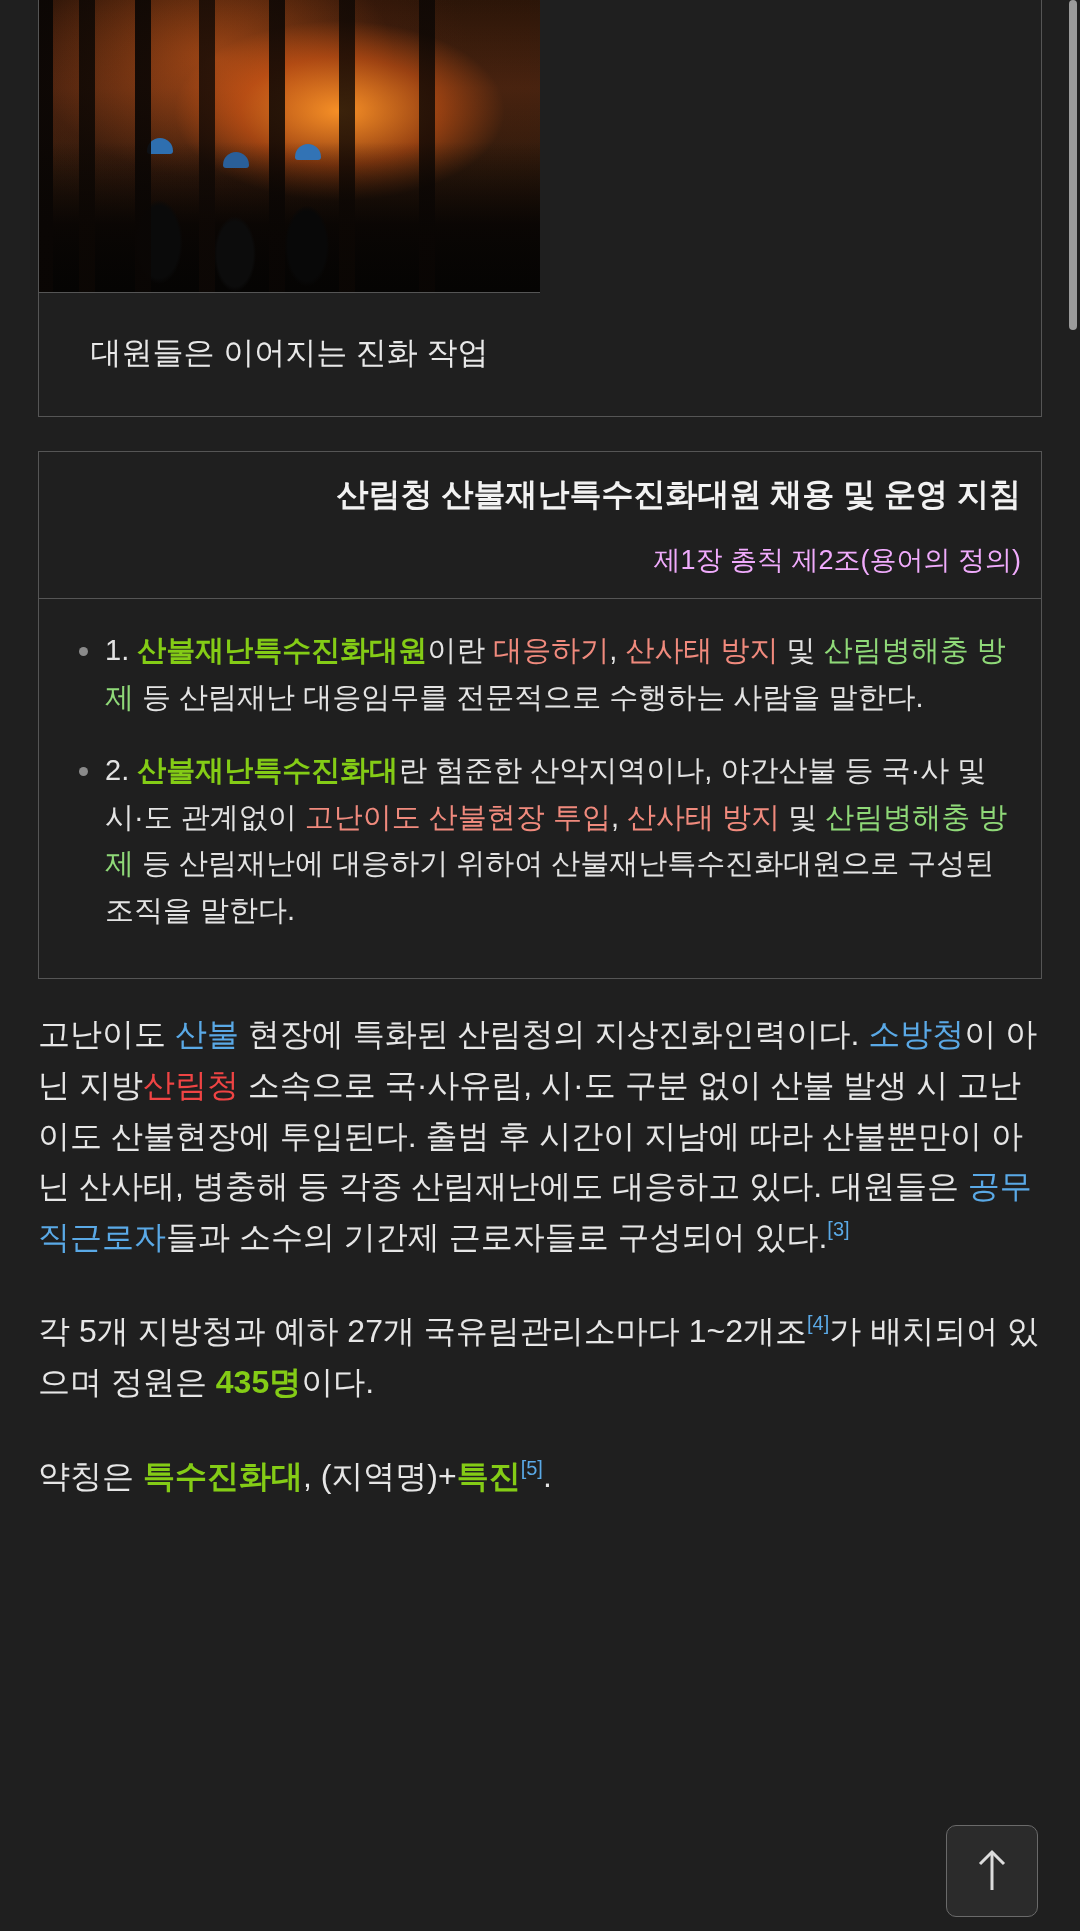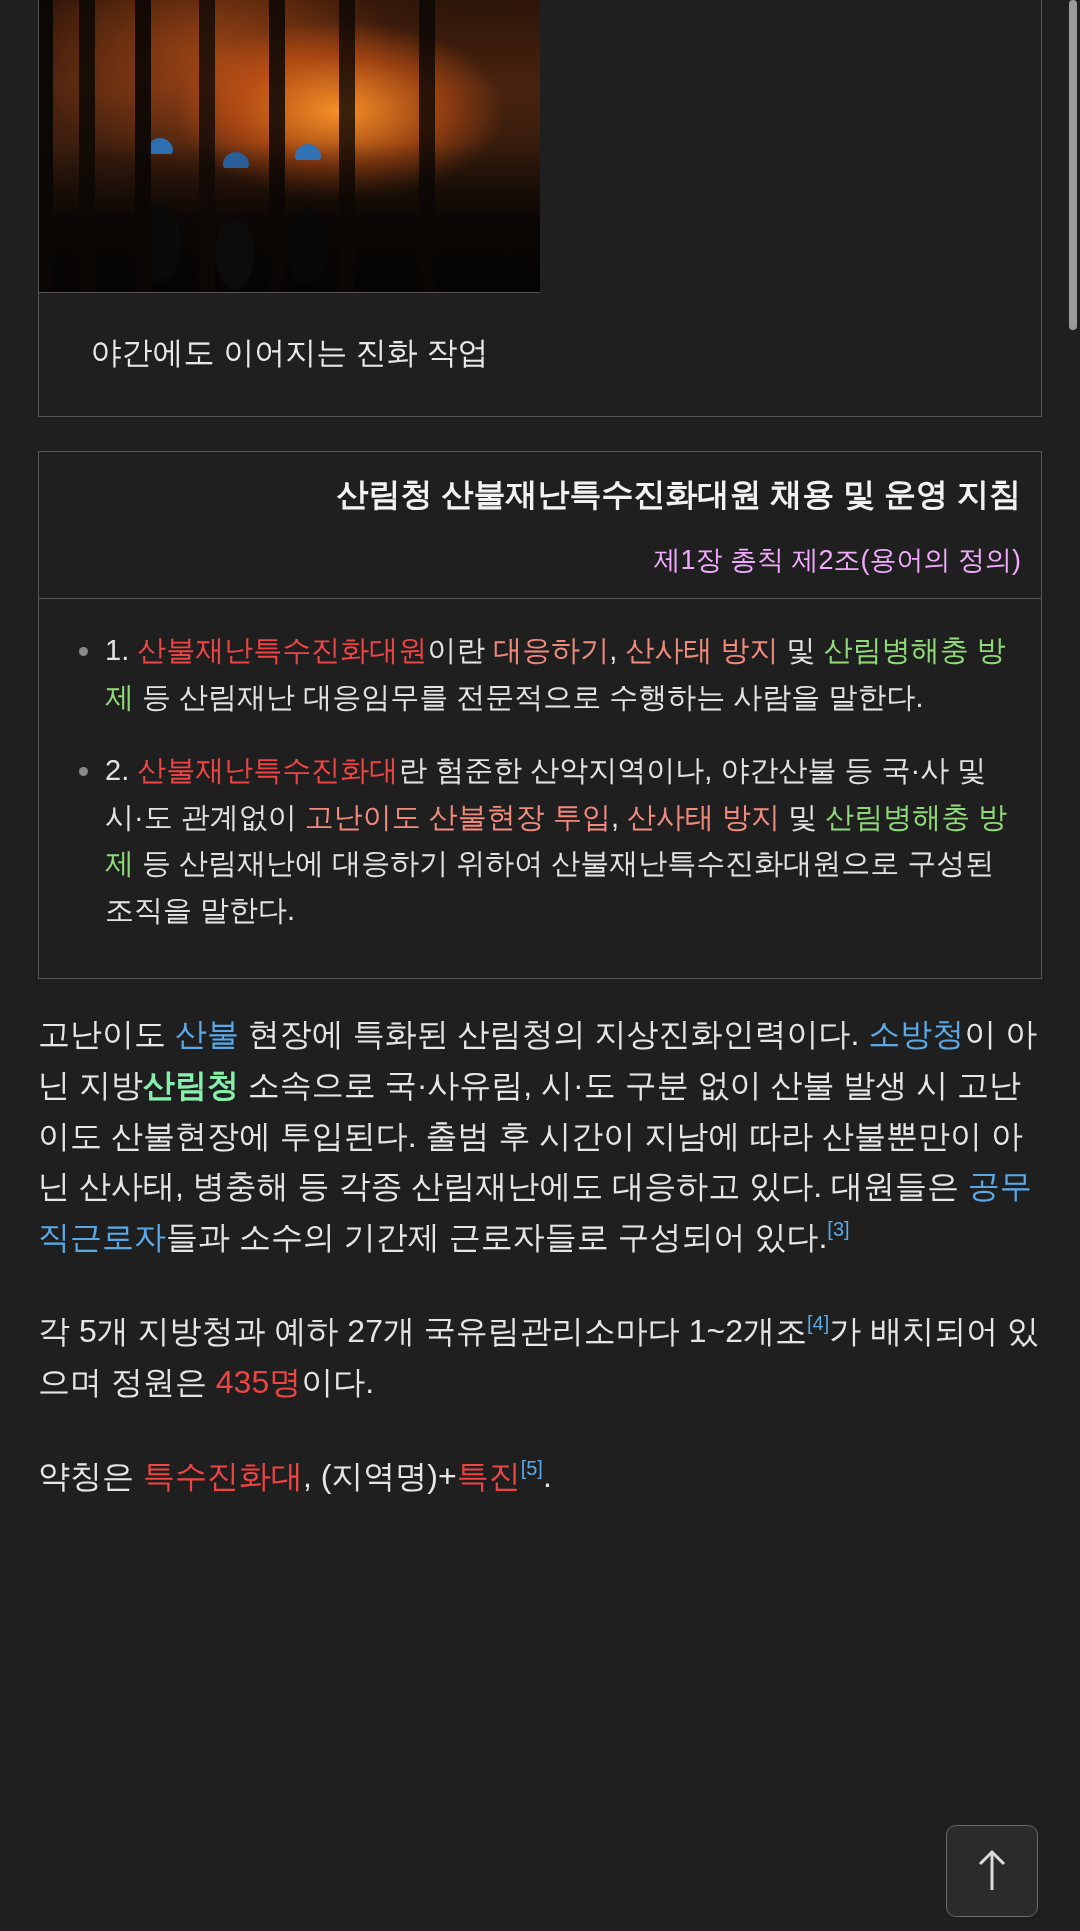--- a/index.html
+++ b/index.html
@@ -199,25 +199,25 @@
   .guide-list li:last-child { margin-bottom: 14px; }
   .guide-list li::before {
     content: "";
     position: absolute;
     left: -8px;
     top: 20px;
     width: 9px; height: 9px;
     border-radius: 50%;
     background: #8a8a8a;
   }
-  b, strong { font-weight: normal; color: #ef4444; }
+  b, strong { font-weight: bold; color: #84cc16; }
   .c-red { color: #f08a7d; }
   .c-green { color: #8fd978; }
   .c-link { color: #5aa9e6; }
-  .c-linkb { color: #86efac; font-weight: bold; }
+  .c-linkb { color: #ef4444; font-weight: normal; }
 
   
   .prose {
     margin: 30px 38px 0;
     font-size: 32px;
     line-height: 1.58;
     color: #e6e6e6;
   }
   .prose p { margin: 0 0 44px; }
   sup.ref {
@@ -261,21 +261,21 @@
   <div class="gallery">
     <div class="gallery-row">
 
       <div class="gallery-cell">
         <div class="photo photo-night">
           <div class="silhouettes"></div>
           <div class="helmet1"></div>
           <div class="helmet2"></div>
           <div class="helmet3"></div>
         </div>
-        <div class="caption">야간에도 이어지는 진화 작업</div>
+        <div class="caption">대원들은 이어지는 진화 작업</div>
       </div>
 
 
     </div>
   </div>
 
   <div class="guide-box">
     <div class="guide-head">
       <div class="guide-title">산림청 산불재난특수진화대원 채용 및 운영 지침</div>
       <div class="guide-sub">제1장 총칙 제2조(용어의 정의)</div>

